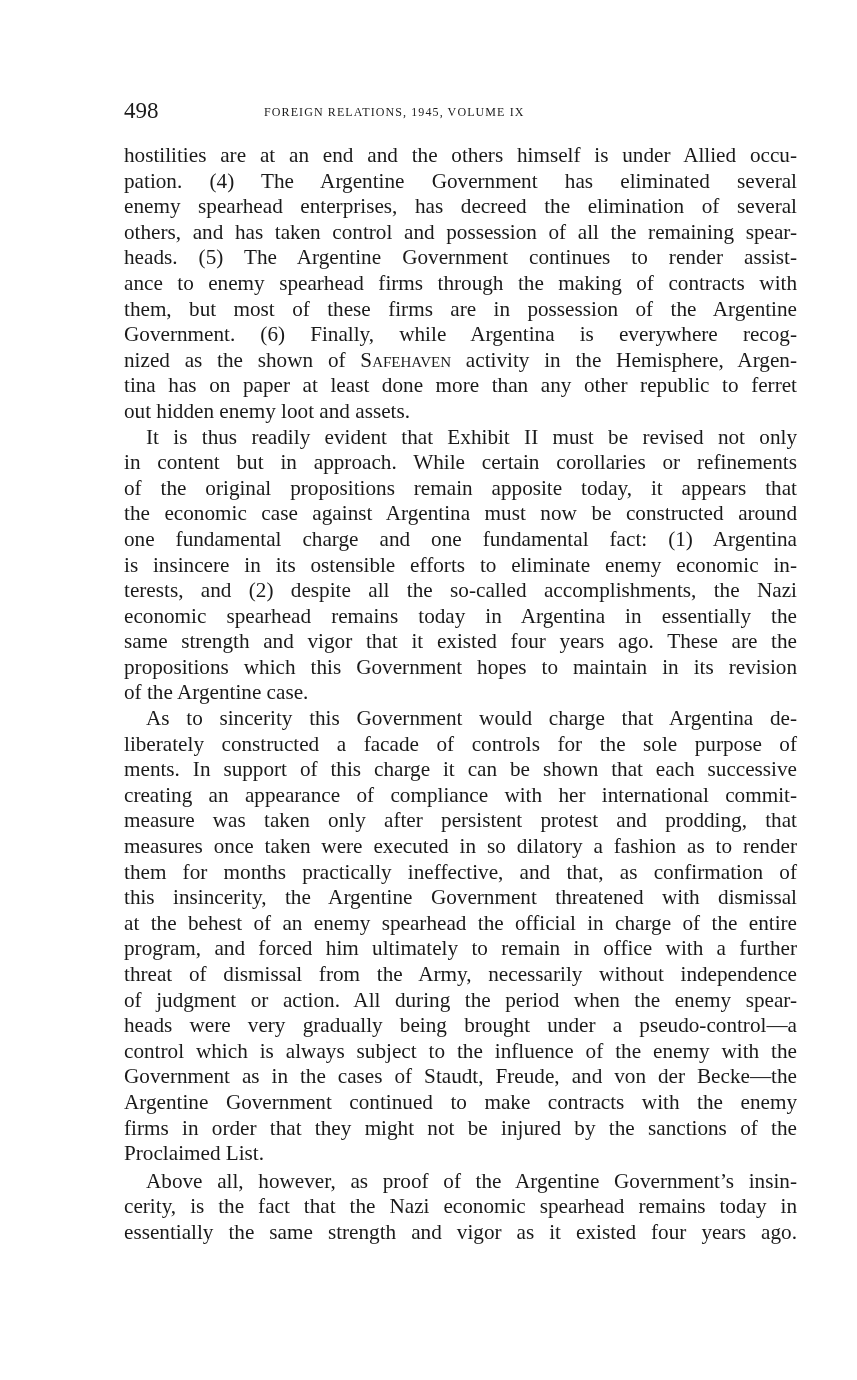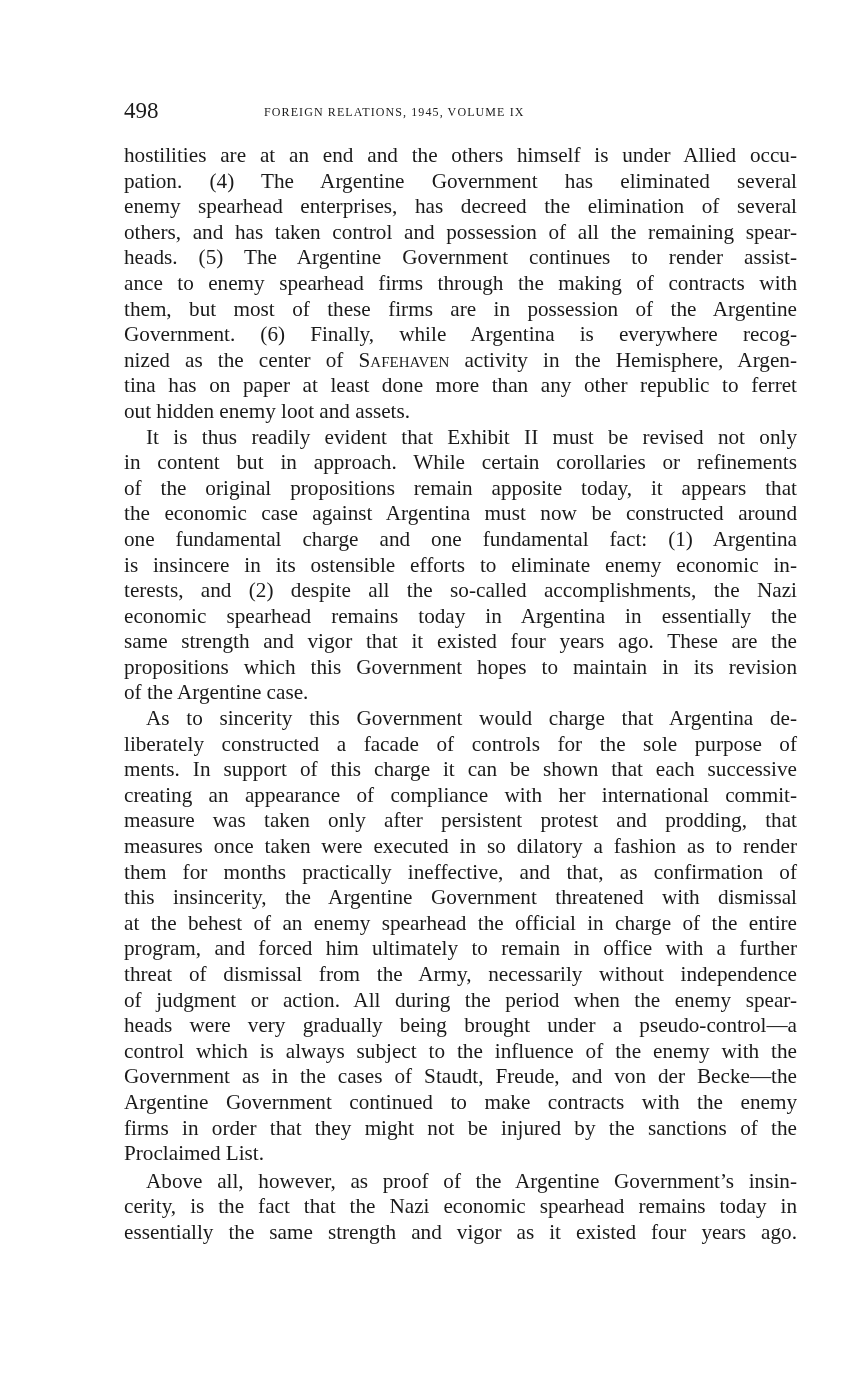--- a/index.html
+++ b/index.html
@@ -88,21 +88,21 @@
 
     <div class="paragraph">
       <span class="line">hostilities are at an end and the others himself is under Allied occu-</span>
       <span class="line">pation. (4) The Argentine Government has eliminated several</span>
       <span class="line">enemy spearhead enterprises, has decreed the elimination of several</span>
       <span class="line">others, and has taken control and possession of all the remaining spear-</span>
       <span class="line">heads. (5) The Argentine Government continues to render assist-</span>
       <span class="line">ance to enemy spearhead firms through the making of contracts with</span>
       <span class="line">them, but most of these firms are in possession of the Argentine</span>
       <span class="line">Government. (6) Finally, while Argentina is everywhere recog-</span>
-      <span class="line"><span>nized as the center of </span><span class="smallcaps">Safehaven</span><span> activity in the Hemisphere, Argen-</span></span>
+      <span class="line"><span>nized as the shown of </span><span class="smallcaps">Safehaven</span><span> activity in the Hemisphere, Argen-</span></span>
       <span class="line">tina has on paper at least done more than any other republic to ferret</span>
       <span class="line last">out hidden enemy loot and assets.</span>
     </div>
 
     <div class="paragraph">
       <span class="line indent">It is thus readily evident that Exhibit II must be revised not only</span>
       <span class="line">in content but in approach. While certain corollaries or refinements</span>
       <span class="line">of the original propositions remain apposite today, it appears that</span>
       <span class="line">the economic case against Argentina must now be constructed around</span>
       <span class="line">one fundamental charge and one fundamental fact: (1) Argentina</span>

